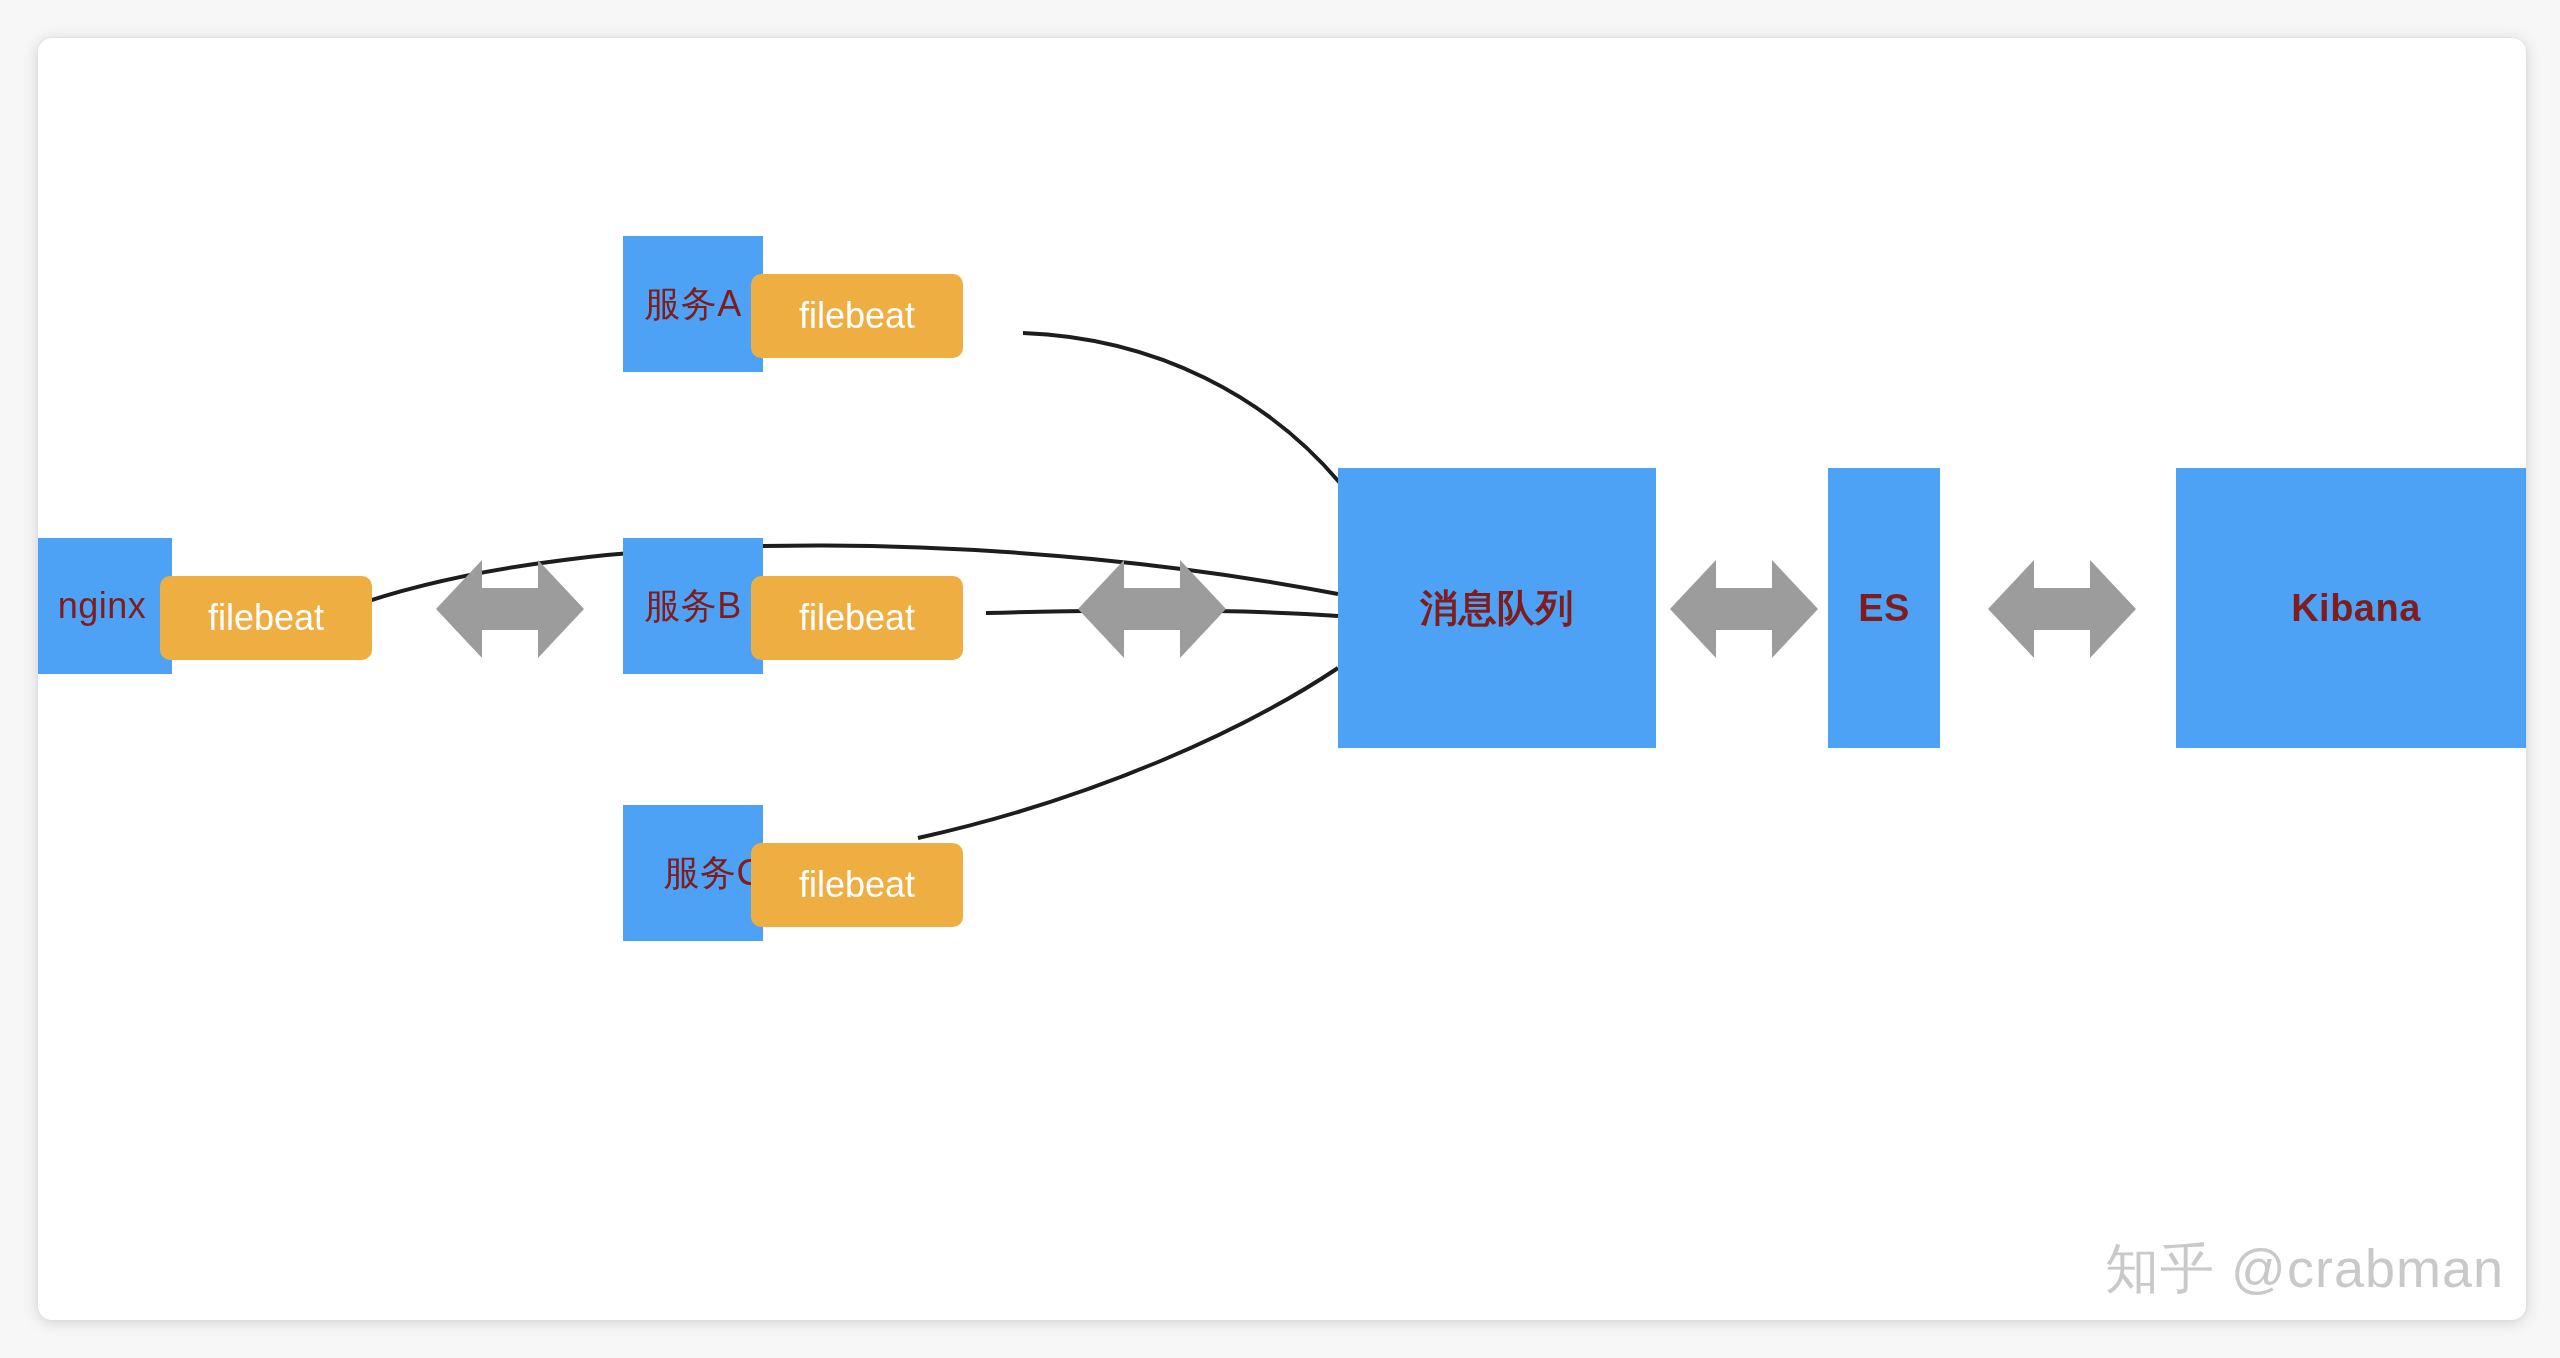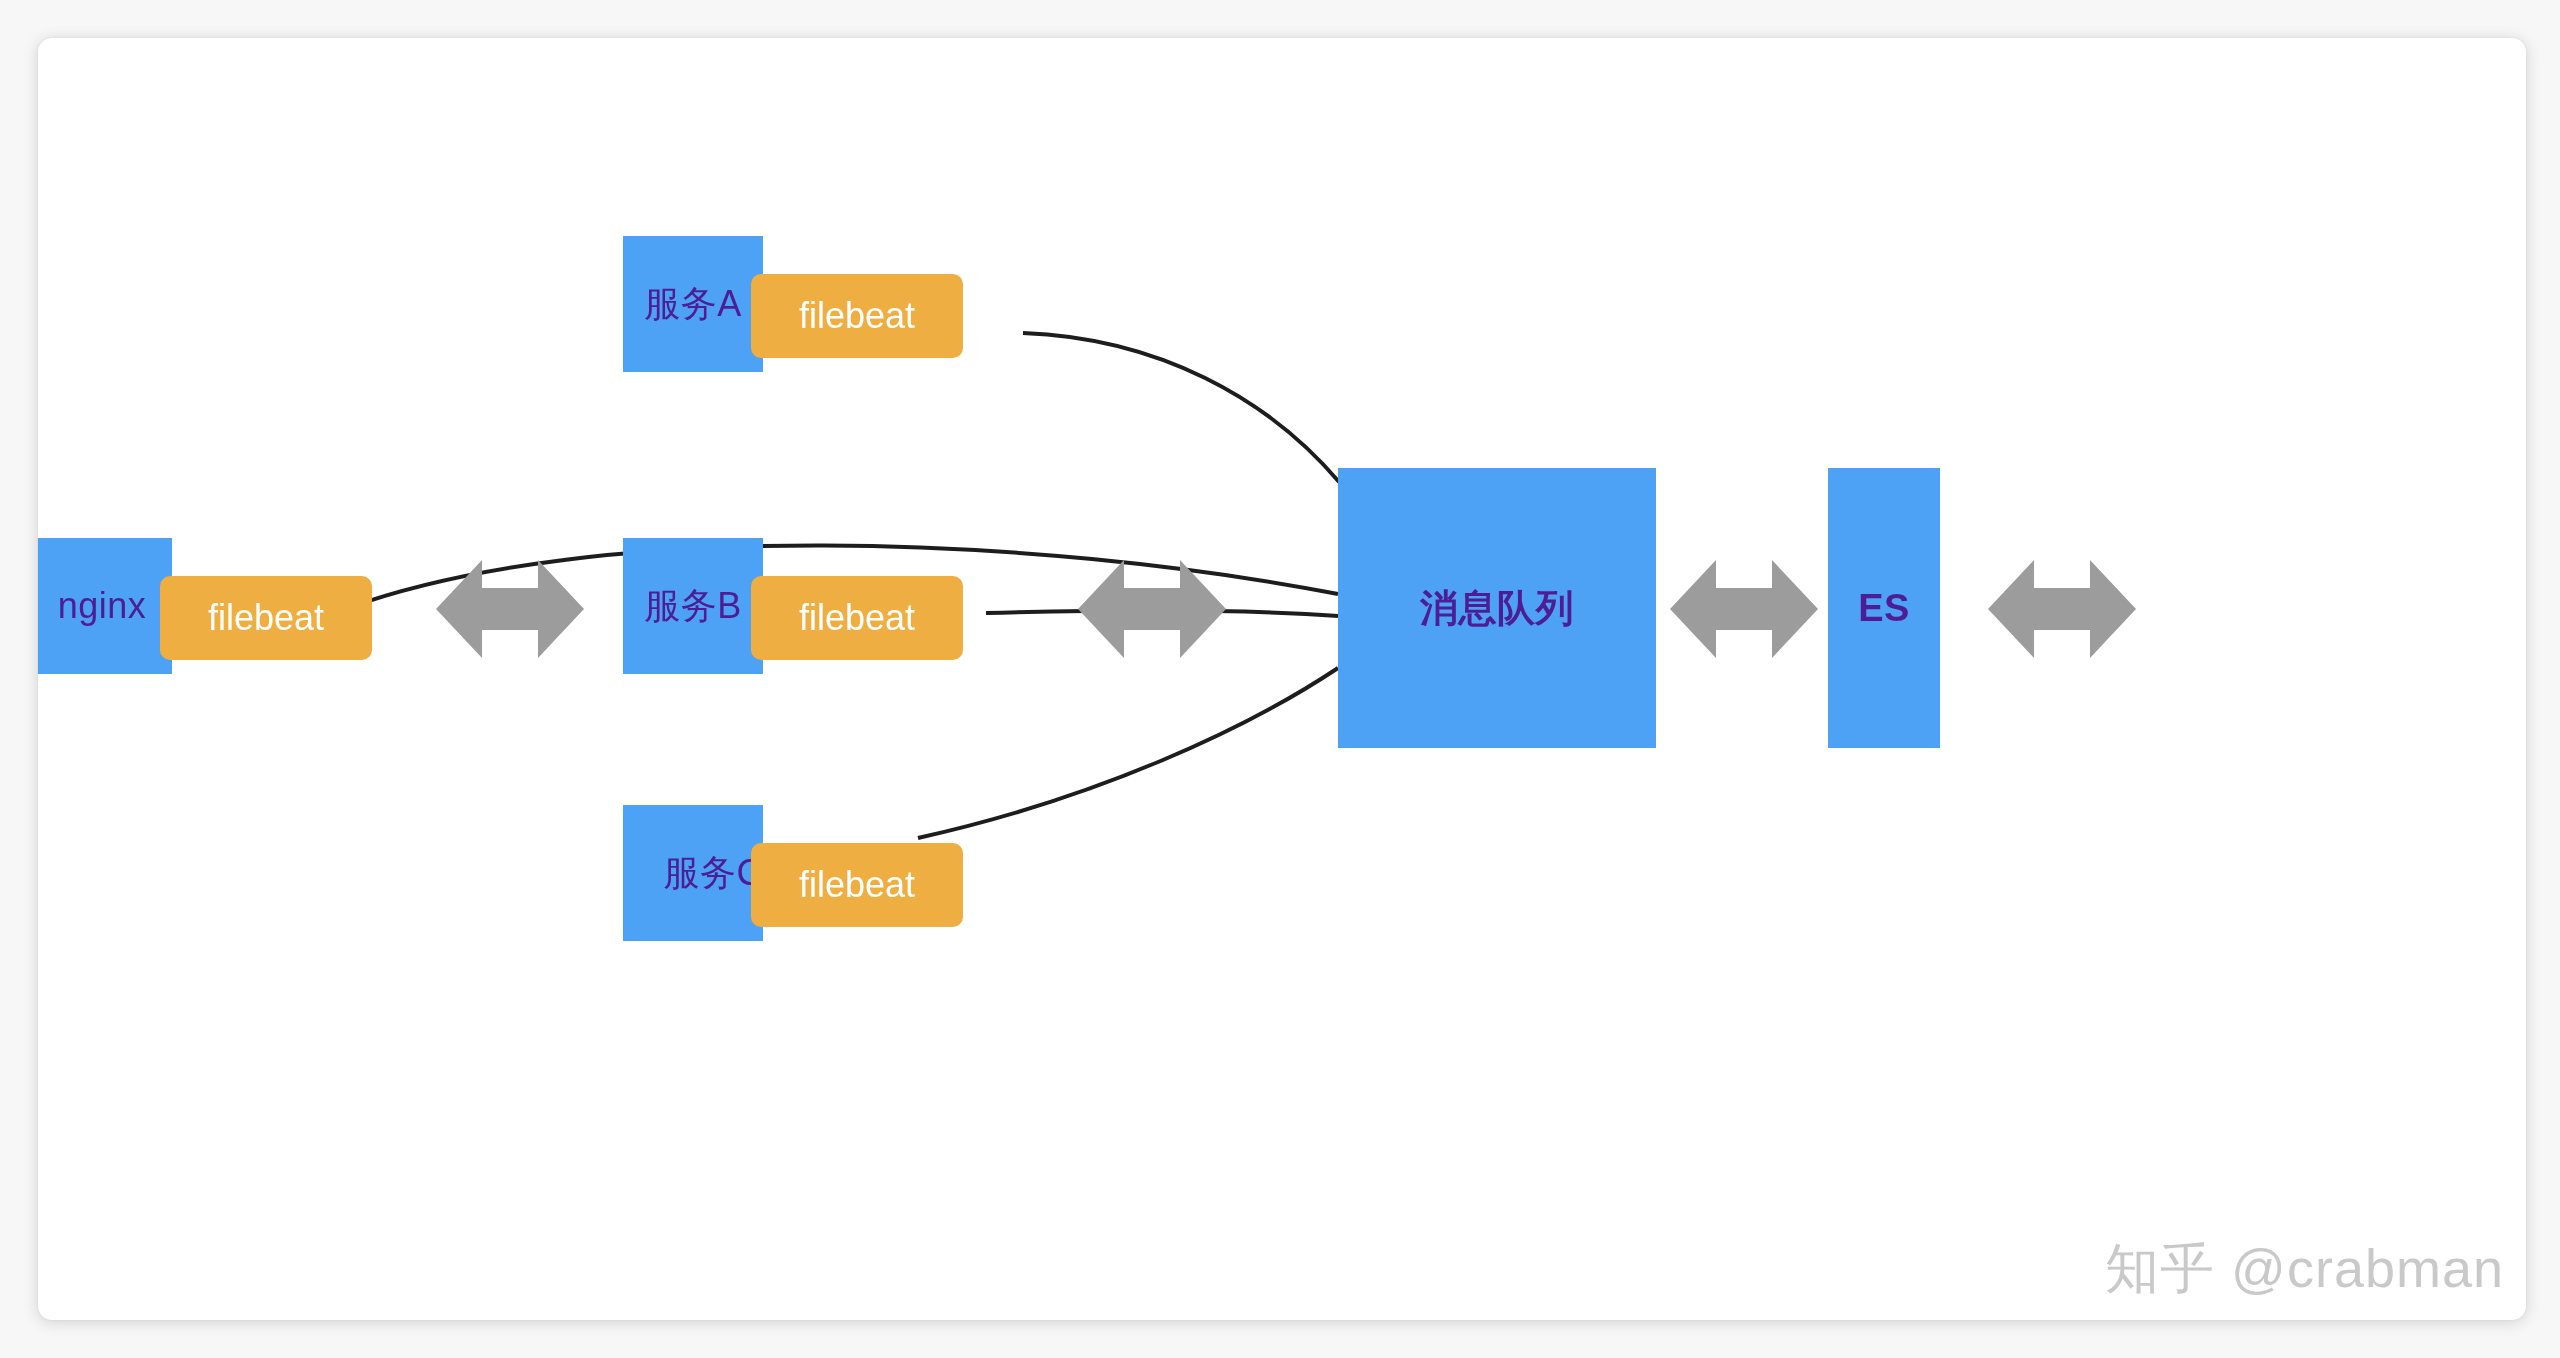--- a/index.html
+++ b/index.html
@@ -26,21 +26,21 @@
   
   #edges { position:absolute; left:0; top:0; width:2488px; height:1282px; }
 
   
   .node { position:absolute; }
 
   .sq {
     position:absolute;
     background:#4da2f5;
     display:flex; align-items:center; justify-content:center;
-    color:#4c1d95;
+    color:#7f1d1d;
     font-size:36px;
     letter-spacing:0.5px;
     white-space:nowrap;
   }
   .sq.big { font-size:38px;font-weight:bold; }
 
   .pill {
     position:absolute;
     background:#eeae41;
     border-radius:10px;
@@ -144,17 +144,20 @@
     <div class="sq big" style="left:1790px; top:430px; width:112px; height:280px;">
       <span>ES</span>
     </div>
 
     <div class="dbl-arrow" style="left:1950px; top:514px;">
       <svg width="148" height="114" viewBox="0 0 148 114">
         <polygon points="0,57 46,8 46,36 102,36 102,8 148,57 102,106 102,78 46,78 46,106" fill="#9c9c9c"></polygon>
       </svg>
     </div>
 
+    <div class="sq big" style="left:2138px; top:430px; width:360px; height:280px;">
+      <span>Kibana</span>
+    </div>
 
     <div id="watermark">知乎 @crabman</div>
 
   </div>
 </div>
 
 </body></html>

